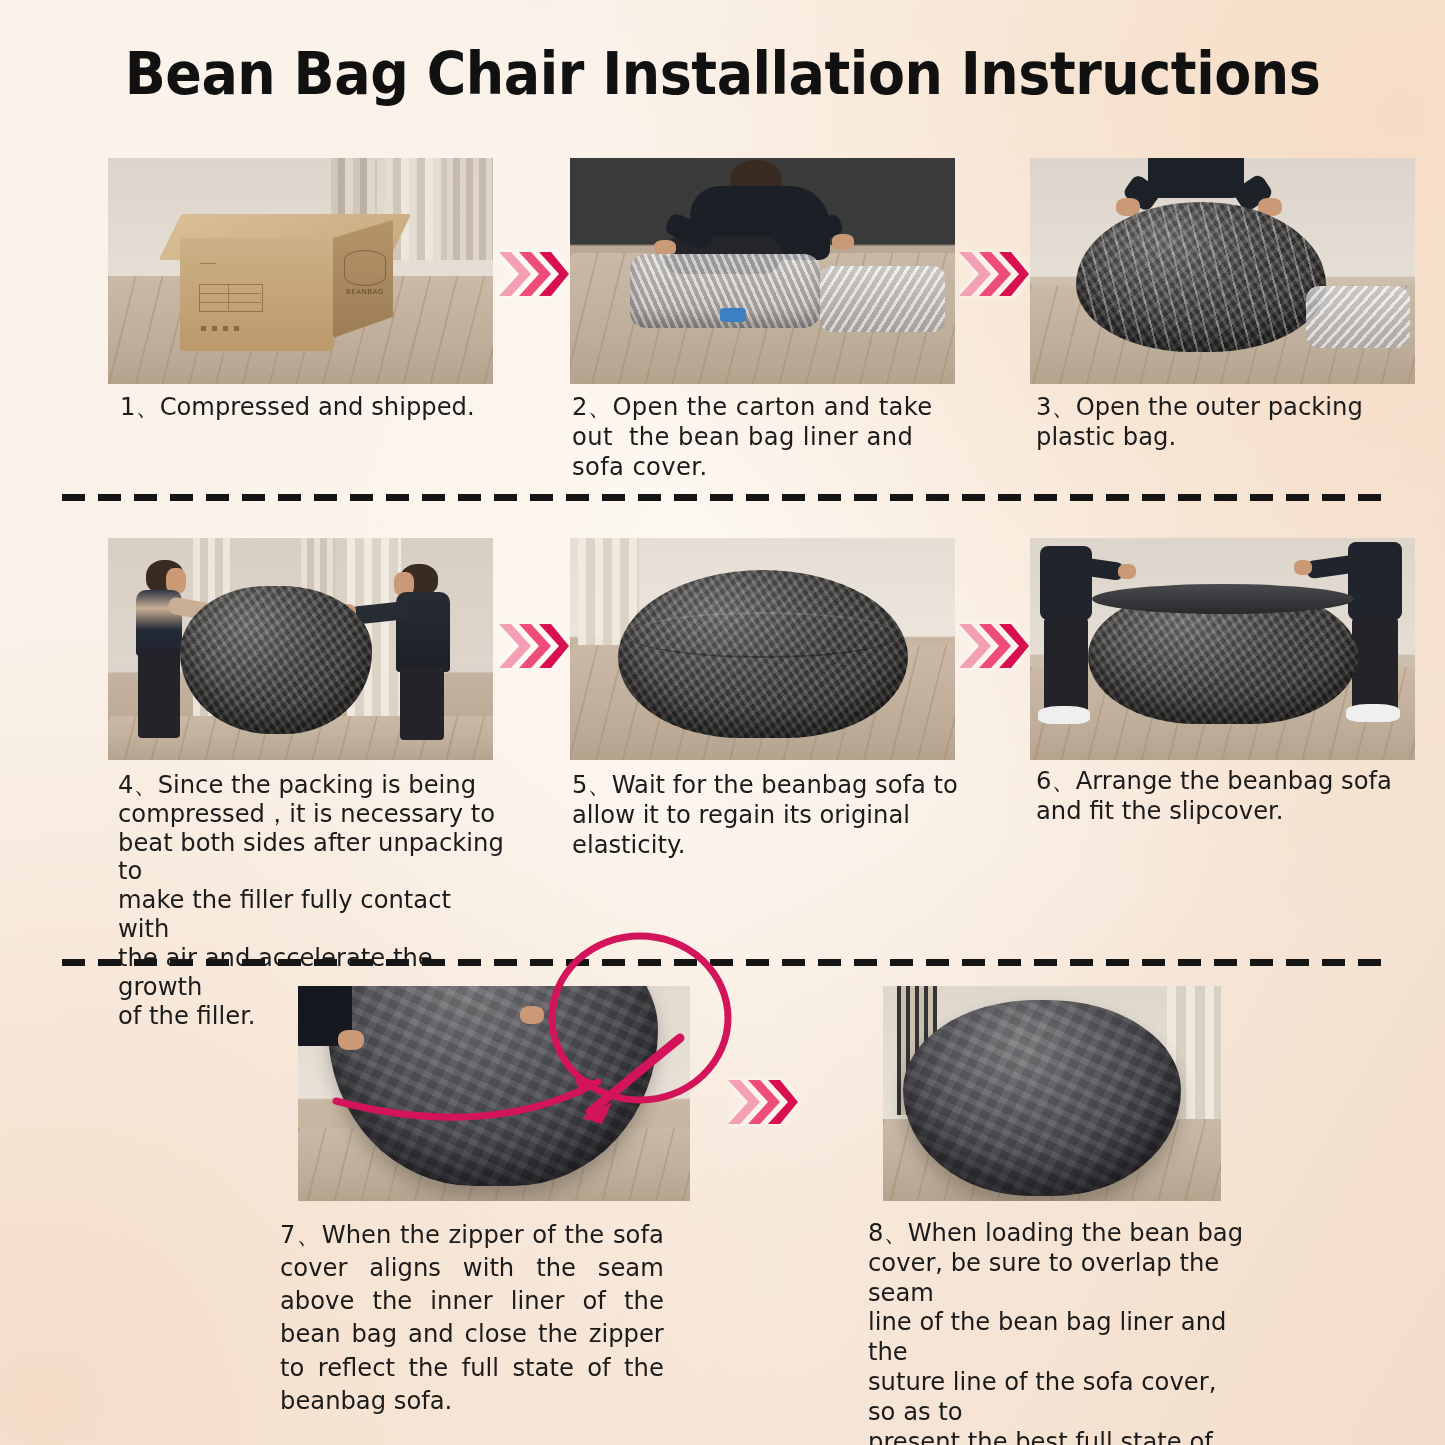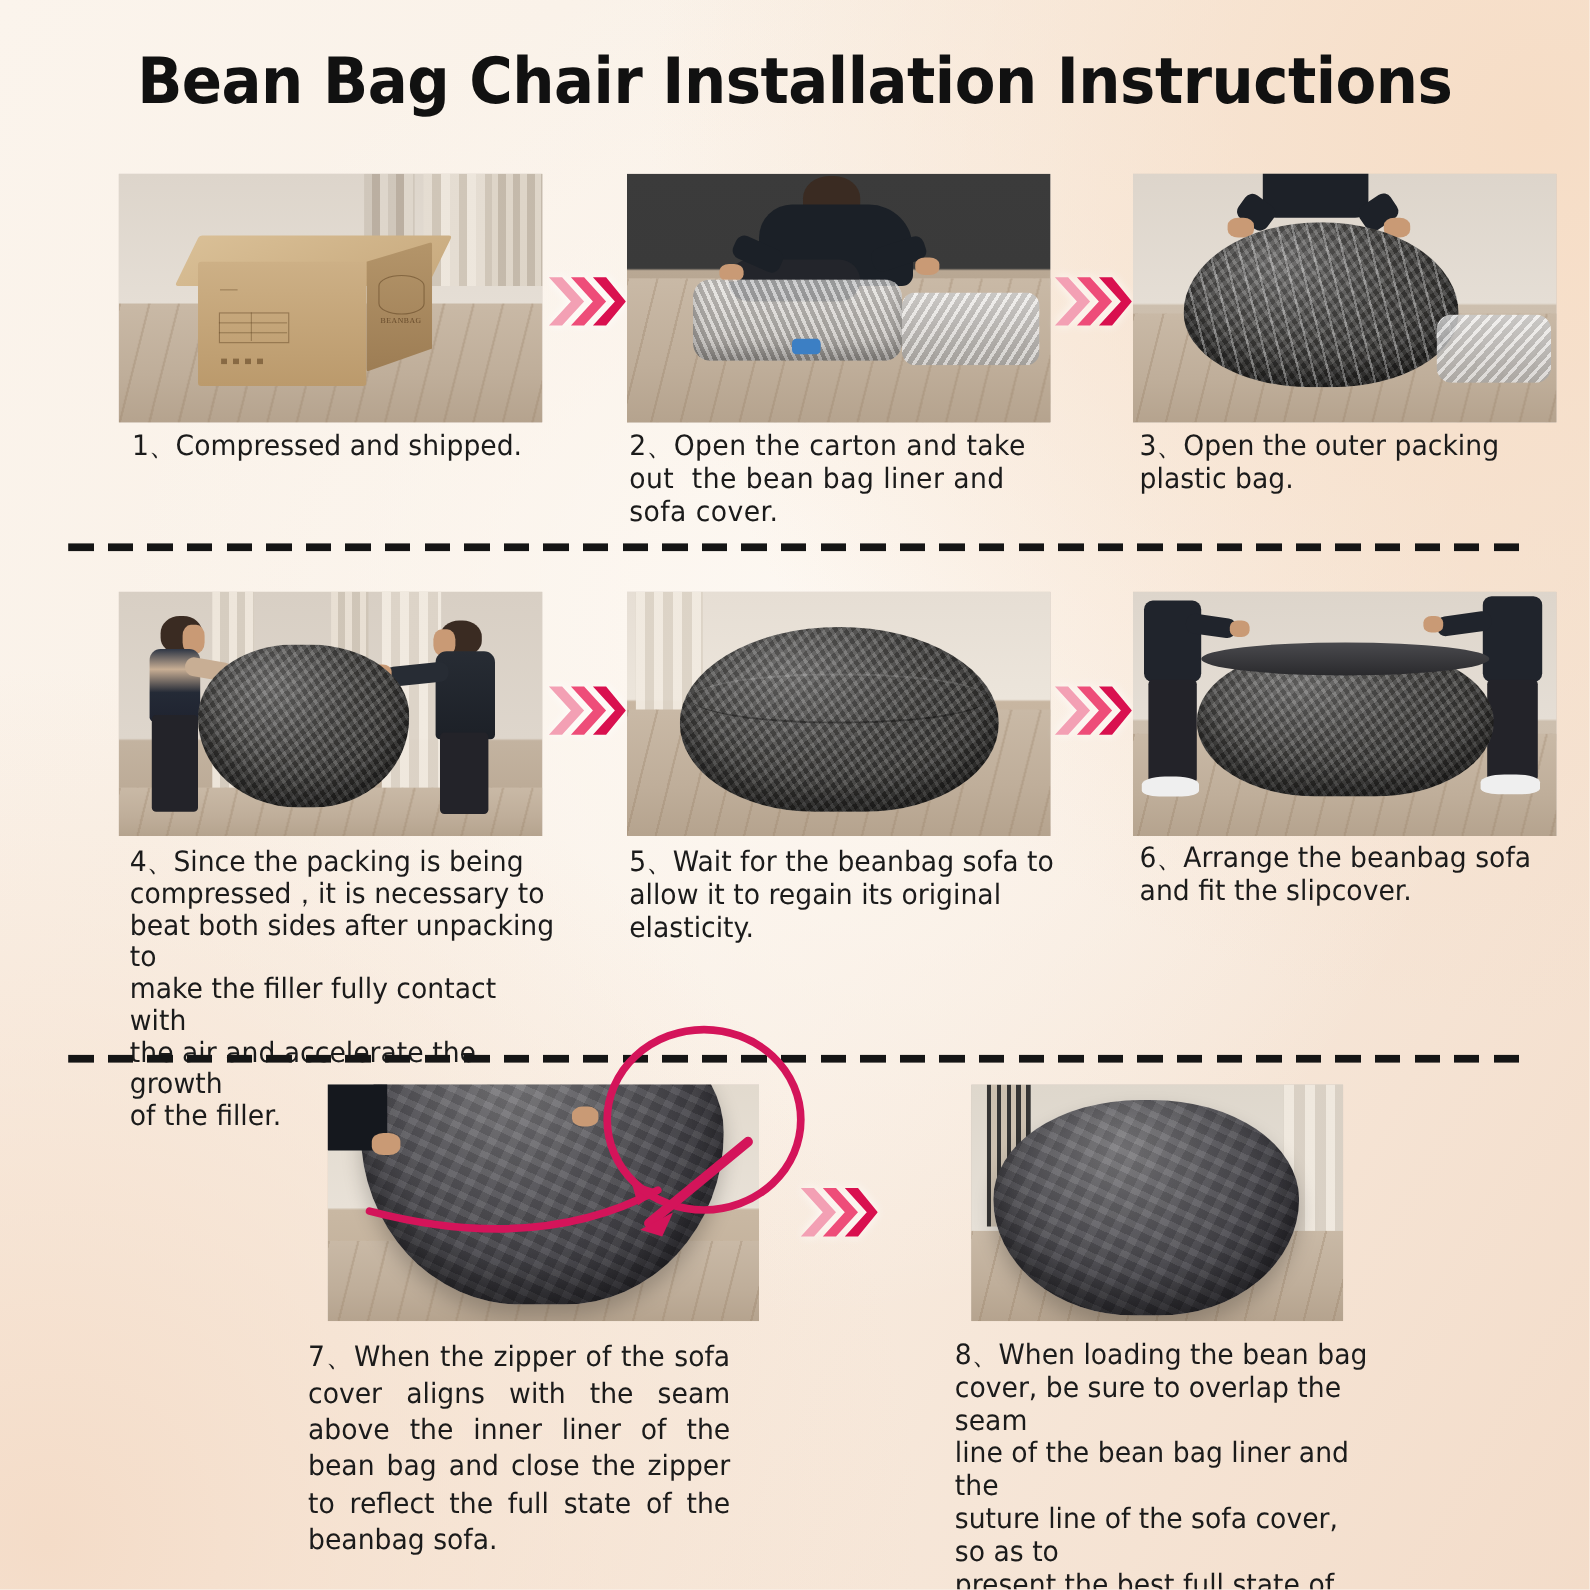--- a/index.html
+++ b/index.html
@@ -108,21 +108,21 @@
   
   .anno{position:absolute;pointer-events:none;}
 </style>
 </head>
 <body>
 
 <div id="poster">
 
   <div class="title">Bean Bag Chair Installation Instructions</div>
 
-  <div class="photo" style="left:108px;top:158px;width:385px;height:226px;font-family:Liberation Serif, serif;">
+  <div class="photo" style="left:108px;top:158px;width:385px;height:226px;">
     <div class="room"></div>
     <div class="curtain" style="left:58%;width:12%;bottom:56%;"></div>
     <div class="curtain" style="left:72%;width:16%;bottom:55%;background:repeating-linear-gradient(90deg,#e5ddd2 0 8px,#cfc5b7 8px 16px,#eee7dd 16px 24px);"></div>
     <div class="curtain" style="left:88%;width:13%;bottom:55%;background:repeating-linear-gradient(90deg,#ded5c8 0 6px,#c3b8a9 6px 13px);"></div>
     <div class="floor"></div>
 
     <div class="carton c-top" style="left:62px;top:56px;width:230px;height:46px;transform:skewX(-26deg);"></div>
     <div class="carton c-front" style="left:72px;top:80px;width:153px;height:113px;">
       <div class="c-line" style="left:20px;top:25px;width:16px;"></div>
       <div class="c-label" style="left:19px;top:46px;width:62px;height:26px;"></div>

